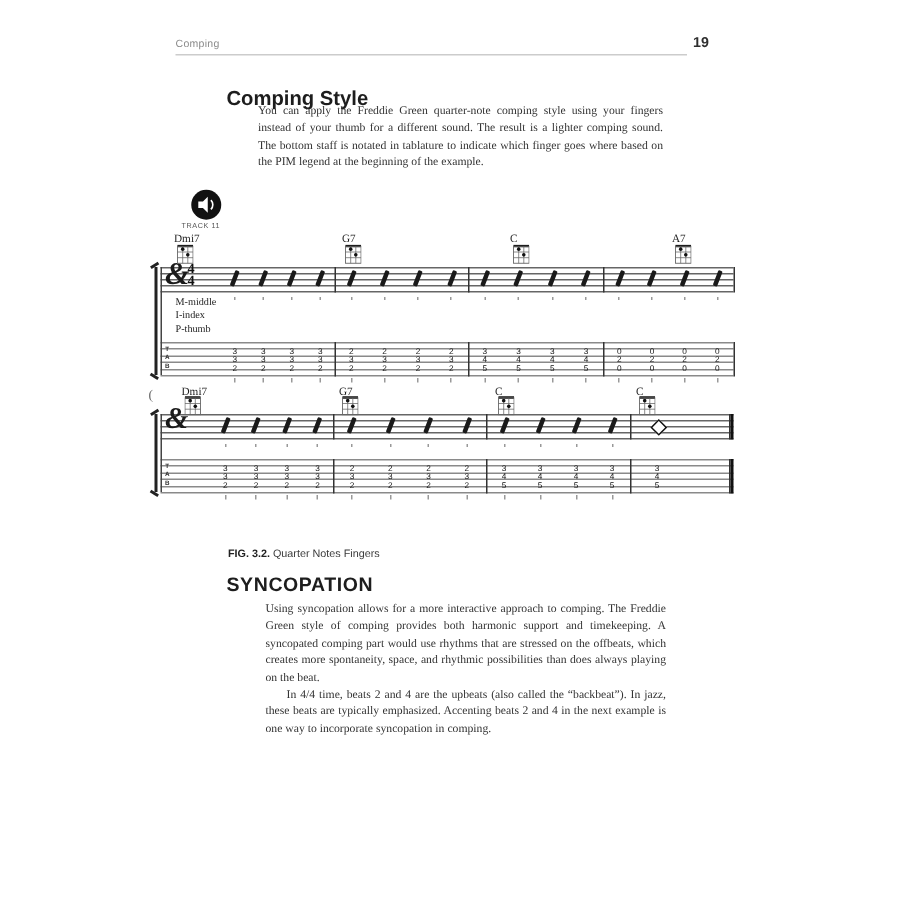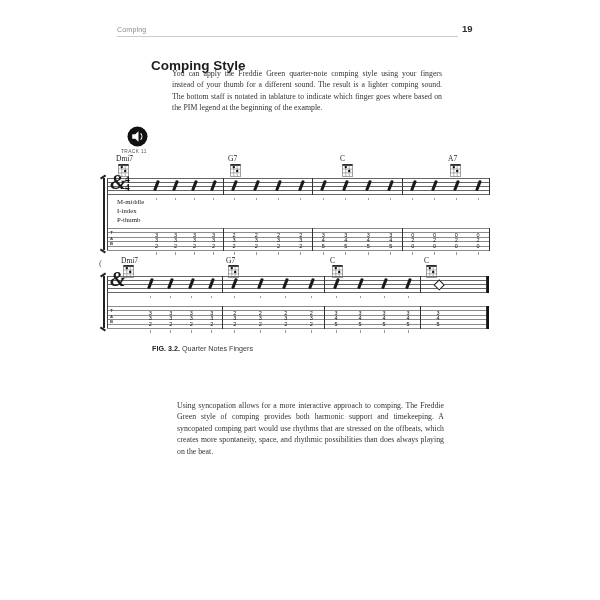--- a/index.html
+++ b/index.html
@@ -19,21 +19,21 @@
   .para-fs{left:172px;top:68px;}
   .h-sync{left:151px;top:382px;font-family:"Liberation Sans",sans-serif;
           font-size:13px;font-weight:bold;letter-spacing:.4px;color:#1d1d1d;}
   .sync-block{left:177px;top:400px;width:267px;}
   .sync-block p{margin:0;text-align:justify;font-size:7.8px;line-height:11.4px;color:#333;}
   .sync-block p.indent{text-indent:14px;}
   
   .track-label{left:121px;top:149px;font-family:"Liberation Sans",sans-serif;
                font-size:4.8px;letter-spacing:.4px;color:#555;}
   
-  .fig-caption{left:152px;top:344px;font-family:"Liberation Sans",sans-serif;
+  .fig-caption{left:152px;top:364px;font-family:"Liberation Sans",sans-serif;
                font-size:7.2px;color:#3a3a3a;}
   .fig-caption b{color:#222;}
   
   .legend{left:117px;top:197px;font-size:6.8px;line-height:9.2px;color:#222;}
   .paren-mark{left:99px;top:258px;font-size:9px;color:#666;}
   
 </style>
 </head>
 <body>
 
@@ -436,17 +436,19 @@
     <div>P-thumb</div>
   </div>
 
   <span class="abs paren-mark">(</span>
 
   <div class="abs fig-caption">
     <b>FIG. 3.2.</b>
     <span>Quarter Notes Fingers</span>
   </div>
 
+  <div class="abs h-sync">SYNCOPATION</div>
   <div class="abs sync-block">
     <p>Using syncopation allows for a more interactive approach to comping. The Freddie Green style of comping provides both harmonic support and timekeeping. A syncopated comping part would use rhythms that are stressed on the offbeats, which creates more spontaneity, space, and rhythmic possibilities than does always playing on the beat.</p>
+    <p class="indent">In 4/4 time, beats 2 and 4 are the upbeats (also called the “backbeat”). In jazz, these beats are typically emphasized. Accenting beats 2 and 4 in the next example is one way to incorporate syncopation in comping.</p>
   </div>
 
 </div>
 
 </body></html>

